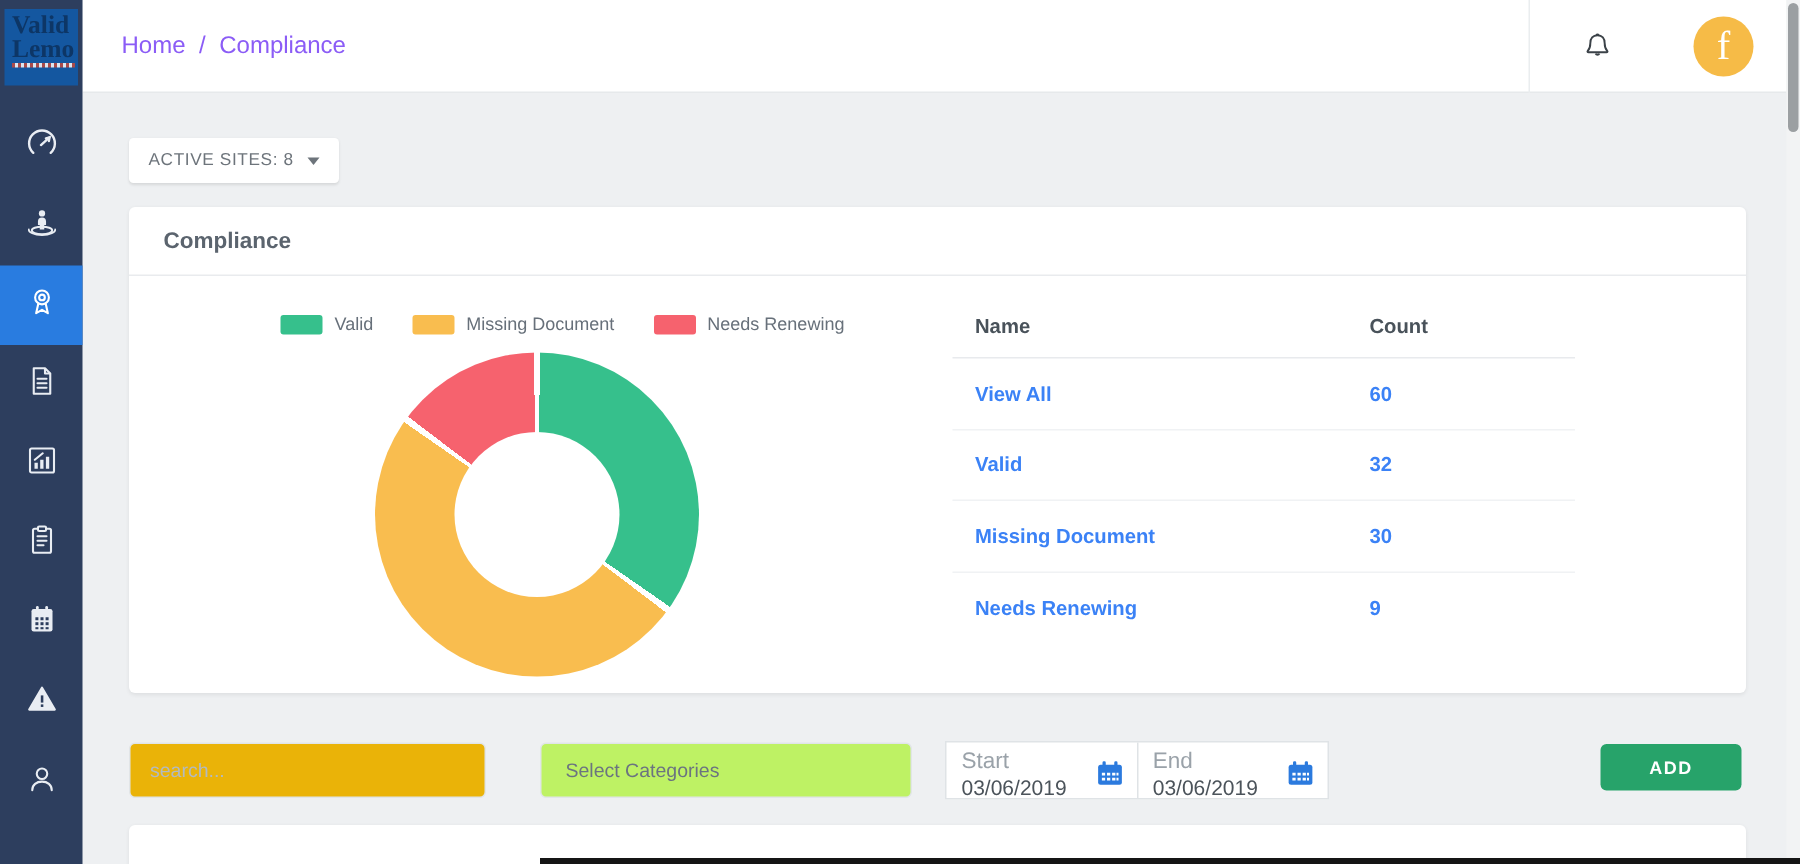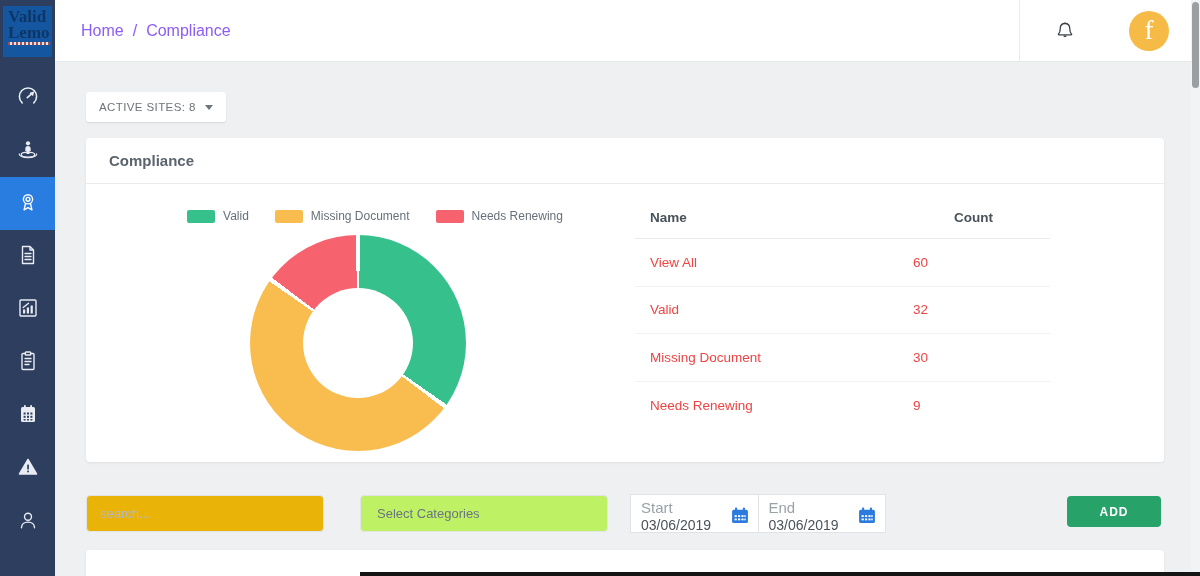--- a/index.html
+++ b/index.html
@@ -109,26 +109,25 @@
     border-radius:50%;
   }
   .donut-hole {
     position:absolute; left:53px; top:53px; width:110px; height:110px;
     border-radius:50%; background:#ffffff;
   }
 
   .mini-table { position:absolute; left:549px; top:58px; width:415px; }
   .mt-row {
     display:flex; align-items:center; height:47.5px;
-    border-bottom:1px solid #f0f2f4; font-size:13.5px; color:#ef4444;
+    border-bottom:1px solid #f0f2f4; font-size:13.5px; color:#3b82f6;font-weight:bold;
   }
   .mt-row.head {
     height:43px; font-weight:bold; color:#49525a;
     border-bottom:1px solid #e8eaed;
-    gap:41px;
   }
   .mt-row:last-child { border-bottom:none; }
   .mt-name { padding-left:15px; flex:0 0 278px; }
   .mt-count { flex:1; }
 
   
   .search-input {
     position:absolute; left:86px; top:495px; width:238px; height:37px;
     border:1px solid #e1e5e8; border-radius:4px; background:#eab308;
     padding:0 13px; font-size:13px; color:#4b535a;

